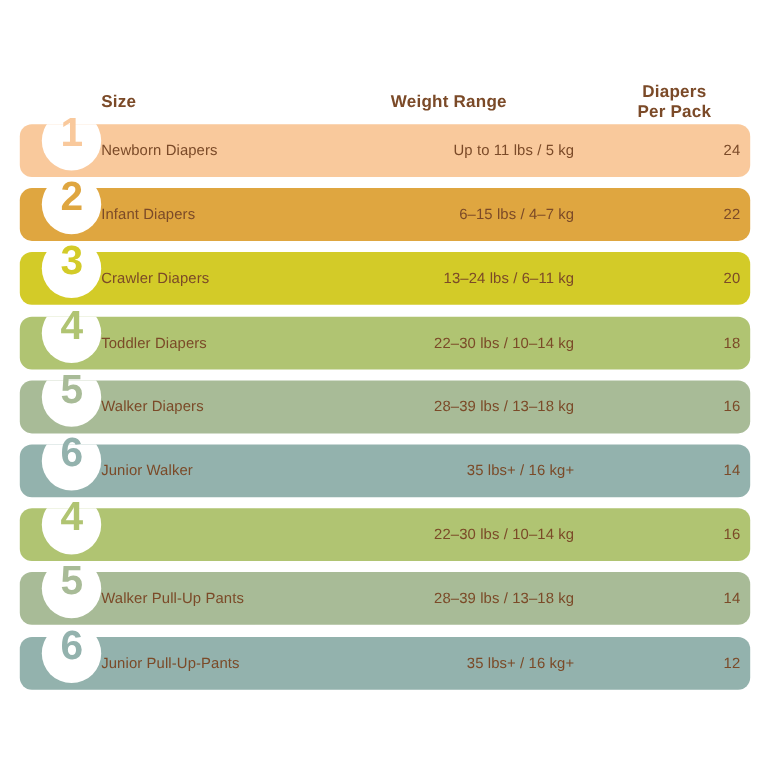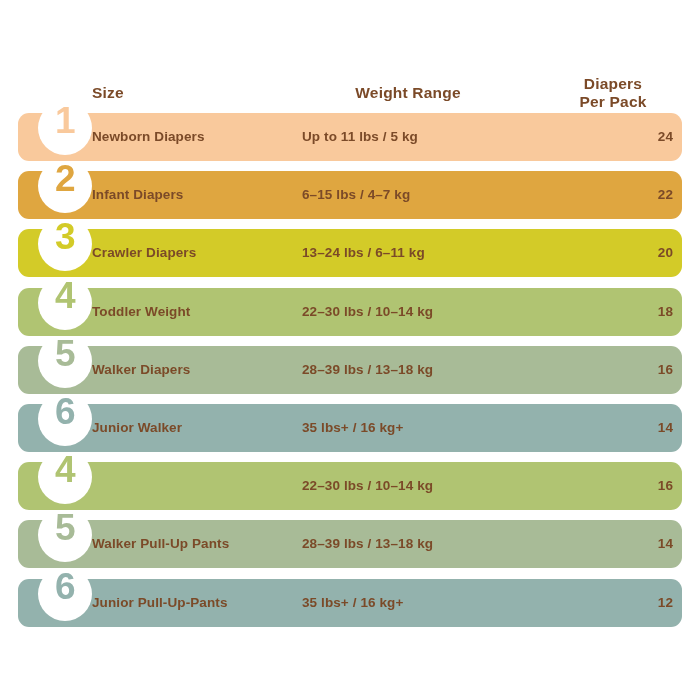--- a/index.html
+++ b/index.html
@@ -111,34 +111,34 @@
     z-index: 3;
     pointer-events: none;
   }
 
   .cell {
     position: absolute;
     top: 0;
     height: 48px;
     line-height: 48px;
     color: #7b4a28;
-    font-weight: bold;
+    font-weight: normal;
     font-size: 13.5px;
     letter-spacing: 0.1px;
     z-index: 2;
     white-space: nowrap;
   }
   .cell-name {
     left: 74px;
     text-align: left;
   }
   .cell-weight {
-    left: 284px;
+    left: 304px;
     width: 200px;
-    text-align: left;
+    text-align: right;
   }
   .cell-pack {
     left: 535px;
     width: 120px;
     text-align: right;
   }
 </style>
 </head>
 <body>
 
@@ -177,21 +177,21 @@
         <div class="badge-num" style="color: rgb(211, 203, 40);">3</div>
         <div class="cell cell-name">Crawler Diapers</div>
         <div class="cell cell-weight">13–24 lbs / 6–11 kg</div>
         <div class="cell cell-pack">20</div>
       </div>
       <div class="row" style="top: 287.6px;">
         <div class="bar" style="background: rgb(176, 196, 114);">
           <div class="notch"></div>
         </div>
         <div class="badge-num" style="color: rgb(176, 196, 114);">4</div>
-        <div class="cell cell-name">Toddler Weight</div>
+        <div class="cell cell-name">Toddler Diapers</div>
         <div class="cell cell-weight">22–30 lbs / 10–14 kg</div>
         <div class="cell cell-pack">18</div>
       </div>
       <div class="row" style="top: 345.8px;">
         <div class="bar" style="background: rgb(168, 187, 151);">
           <div class="notch"></div>
         </div>
         <div class="badge-num" style="color: rgb(168, 187, 151);">5</div>
         <div class="cell cell-name">Walker Diapers</div>
         <div class="cell cell-weight">28–39 lbs / 13–18 kg</div>

